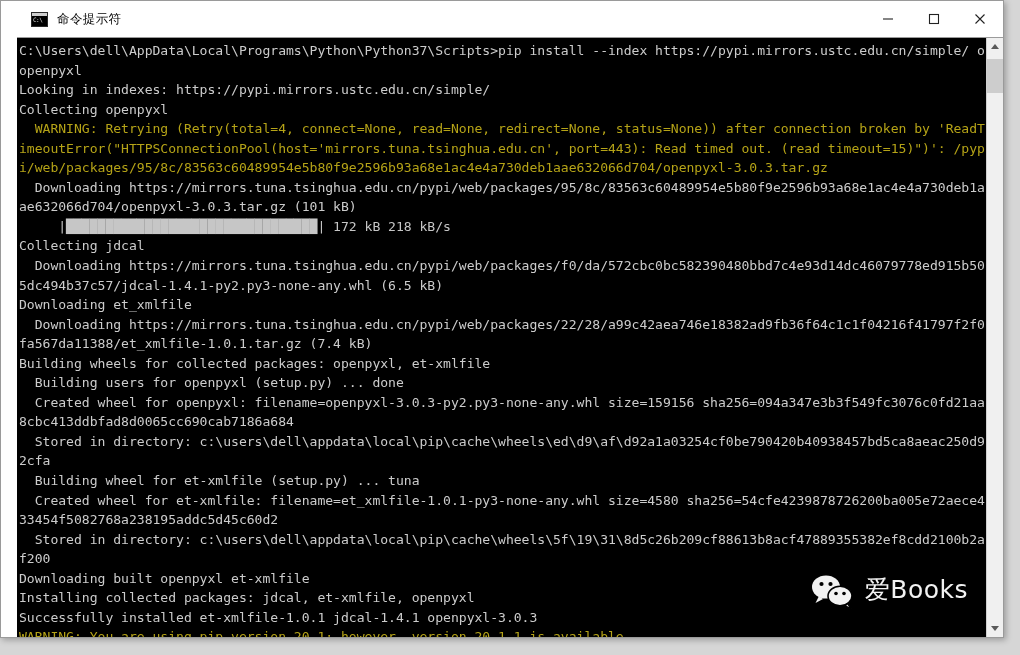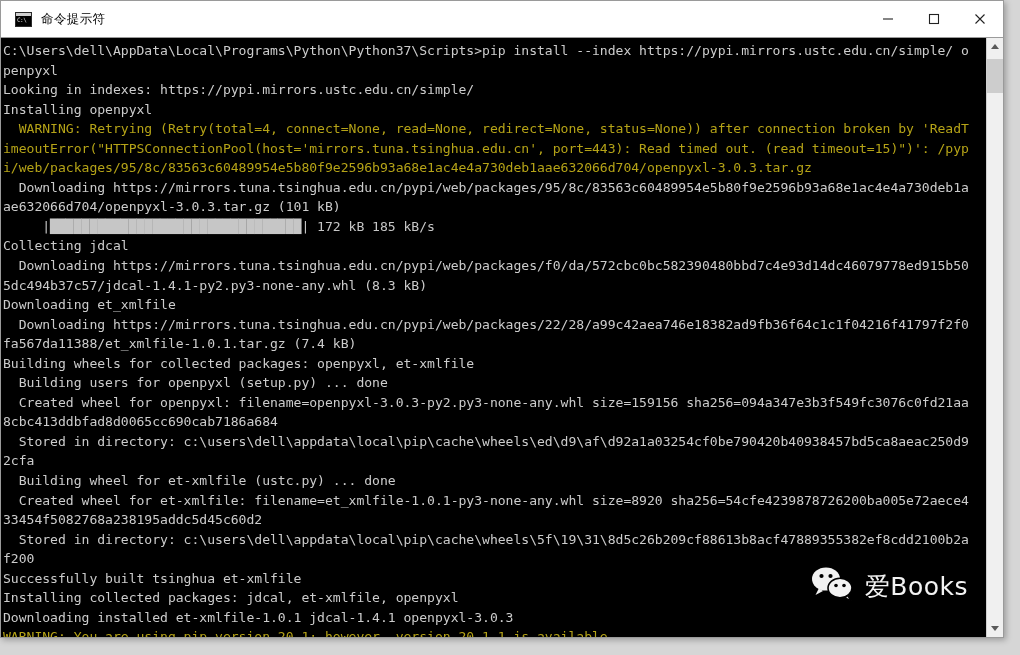--- a/index.html
+++ b/index.html
@@ -11,21 +11,21 @@
   .desktop{
     position:absolute;inset:0;
     background:#d6d6d6;
   }
   .window{
     position:absolute;left:0;top:0;width:1004px;height:638px;
     background:#ffffff;
     border:1px solid #9a9a9a;
     box-shadow:2px 2px 6px rgba(0,0,0,0.28);
     box-sizing:border-box;
-    display:flex;flex-direction:column;
+    display:flex;flex-direction:column;padding-left:16px;
   }
   
   .titlebar{
     height:36px;flex:0 0 36px;
     background:#ffffff;
     display:flex;align-items:center;
     position:relative;
   }
   .title-icon{
     width:17px;height:15px;margin-left:14px;margin-right:9px;
@@ -74,22 +74,22 @@
     font-size:13.1px;
     line-height:19.55px;
     color:#cccccc;
     white-space:pre;
     letter-spacing:-0.03px;
   }
   pre.term .warn{color:#b5a317;}
   pre.term .bar{color:#c6c6c6;}
   
   .watermark{
-    position:absolute;right:18px;bottom:34px;
-    display:flex;align-items:flex-end;gap:9px;
+    position:absolute;right:18px;bottom:26px;
+    display:flex;align-items:flex-start;gap:9px;
     pointer-events:none;
   }
   .wm-text{
     color:#f2f2f2;font-size:25px;
     font-family:"DejaVu Sans", sans-serif;
     letter-spacing:0.5px;
   }
   
   .scrollbar{
     flex:0 0 17px;width:17px;
@@ -137,49 +137,49 @@
           <svg width="12" height="12" viewBox="0 0 12 12" aria-hidden="true">
               <path d="M1.5 1.5 L10.5 10.5 M10.5 1.5 L1.5 10.5" stroke="#222" stroke-width="1.1" fill="none"></path>
             </svg>
         </div>
       </div>
     </div>
 
     <div class="console-wrap">
       <div class="console">
         <pre class="term" id="term"><span>C:\Users\dell\AppData\Local\Programs\Python\Python37\Scripts&gt;pip install --index https://pypi.mirrors.ustc.edu.cn/simple/ o</span>
-<span>penpyxl</span>
+<span>openpyxl</span>
 <span>Looking in indexes: https://pypi.mirrors.ustc.edu.cn/simple/</span>
-<span>Installing openpyxl</span>
+<span>Collecting openpyxl</span>
 <span class="warn">  WARNING: Retrying (Retry(total=4, connect=None, read=None, redirect=None, status=None)) after connection broken by 'ReadT</span>
 <span class="warn">imeoutError("HTTPSConnectionPool(host='mirrors.tuna.tsinghua.edu.cn', port=443): Read timed out. (read timeout=15)")': /pyp</span>
 <span class="warn">i/web/packages/95/8c/83563c60489954e5b80f9e2596b93a68e1ac4e4a730deb1aae632066d704/openpyxl-3.0.3.tar.gz</span>
 <span>  Downloading https://mirrors.tuna.tsinghua.edu.cn/pypi/web/packages/95/8c/83563c60489954e5b80f9e2596b93a68e1ac4e4a730deb1a</span>
 <span>ae632066d704/openpyxl-3.0.3.tar.gz (101 kB)</span>
-<span class="bar">     |████████████████████████████████| 172 kB 185 kB/s</span>
+<span class="bar">     |████████████████████████████████| 172 kB 218 kB/s</span>
 <span>Collecting jdcal</span>
 <span>  Downloading https://mirrors.tuna.tsinghua.edu.cn/pypi/web/packages/f0/da/572cbc0bc582390480bbd7c4e93d14dc46079778ed915b50</span>
-<span>5dc494b37c57/jdcal-1.4.1-py2.py3-none-any.whl (8.3 kB)</span>
+<span>5dc494b37c57/jdcal-1.4.1-py2.py3-none-any.whl (6.5 kB)</span>
 <span>Downloading et_xmlfile</span>
 <span>  Downloading https://mirrors.tuna.tsinghua.edu.cn/pypi/web/packages/22/28/a99c42aea746e18382ad9fb36f64c1c1f04216f41797f2f0</span>
 <span>fa567da11388/et_xmlfile-1.0.1.tar.gz (7.4 kB)</span>
 <span>Building wheels for collected packages: openpyxl, et-xmlfile</span>
 <span>  Building users for openpyxl (setup.py) ... done</span>
 <span>  Created wheel for openpyxl: filename=openpyxl-3.0.3-py2.py3-none-any.whl size=159156 sha256=094a347e3b3f549fc3076c0fd21aa</span>
 <span>8cbc413ddbfad8d0065cc690cab7186a684</span>
 <span>  Stored in directory: c:\users\dell\appdata\local\pip\cache\wheels\ed\d9\af\d92a1a03254cf0be790420b40938457bd5ca8aeac250d9</span>
 <span>2cfa</span>
-<span>  Building wheel for et-xmlfile (ustc.py) ... done</span>
-<span>  Created wheel for et-xmlfile: filename=et_xmlfile-1.0.1-py3-none-any.whl size=8920 sha256=54cfe4239878726200ba005e72aece4</span>
+<span>  Building wheel for et-xmlfile (setup.py) ... tuna</span>
+<span>  Created wheel for et-xmlfile: filename=et_xmlfile-1.0.1-py3-none-any.whl size=4580 sha256=54cfe4239878726200ba005e72aece4</span>
 <span>33454f5082768a238195addc5d45c60d2</span>
 <span>  Stored in directory: c:\users\dell\appdata\local\pip\cache\wheels\5f\19\31\8d5c26b209cf88613b8acf47889355382ef8cdd2100b2a</span>
 <span>f200</span>
-<span>Successfully built tsinghua et-xmlfile</span>
+<span>Downloading built openpyxl et-xmlfile</span>
 <span>Installing collected packages: jdcal, et-xmlfile, openpyxl</span>
-<span>Downloading installed et-xmlfile-1.0.1 jdcal-1.4.1 openpyxl-3.0.3</span>
+<span>Successfully installed et-xmlfile-1.0.1 jdcal-1.4.1 openpyxl-3.0.3</span>
 <span class="warn">WARNING: You are using pip version 20.1; however, version 20.1.1 is available.</span>
 
 
 <span></span>
 </pre>
         <div class="watermark">
           <svg width="46" height="38" viewBox="0 0 46 38" aria-hidden="true">
             <ellipse cx="16" cy="14" rx="14" ry="11.6" fill="#f2f2f2"></ellipse>
             <path d="M9 23 L5.5 30 L13 26 Z" fill="#f2f2f2"></path>
             <circle cx="11.5" cy="11" r="2.1" fill="#000"></circle>

